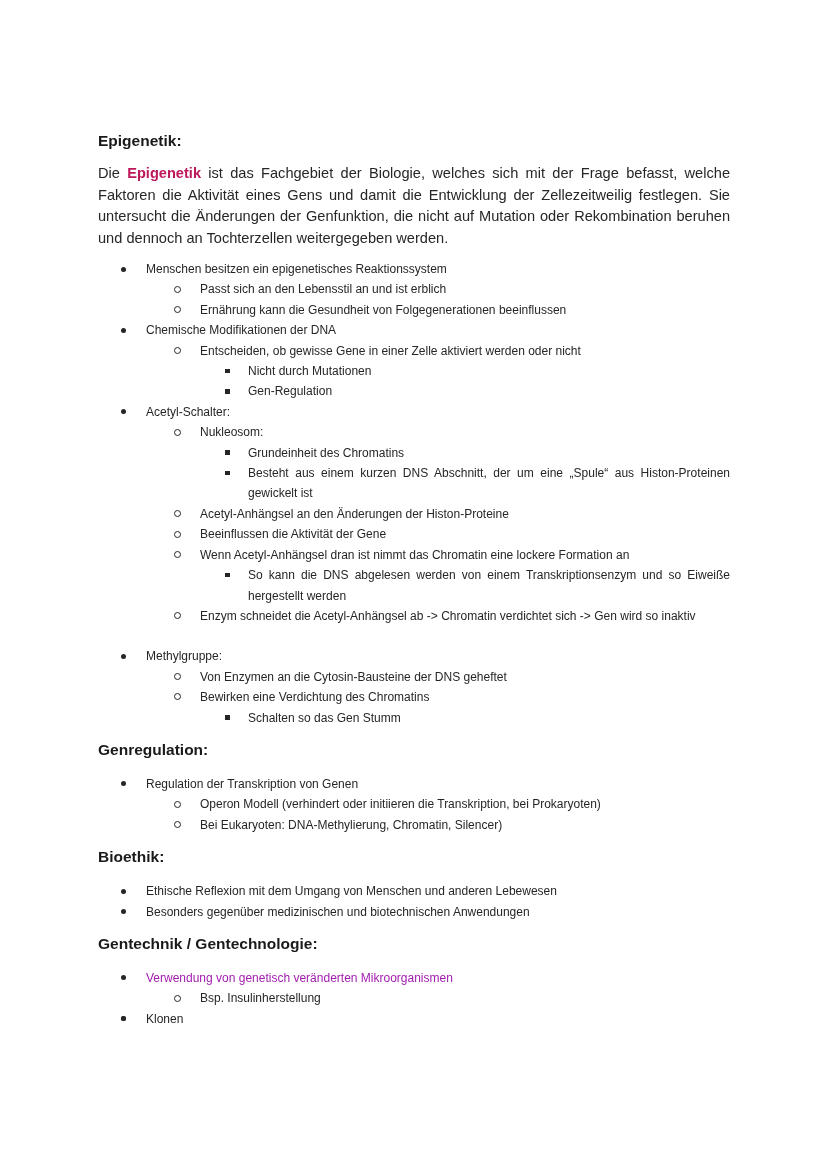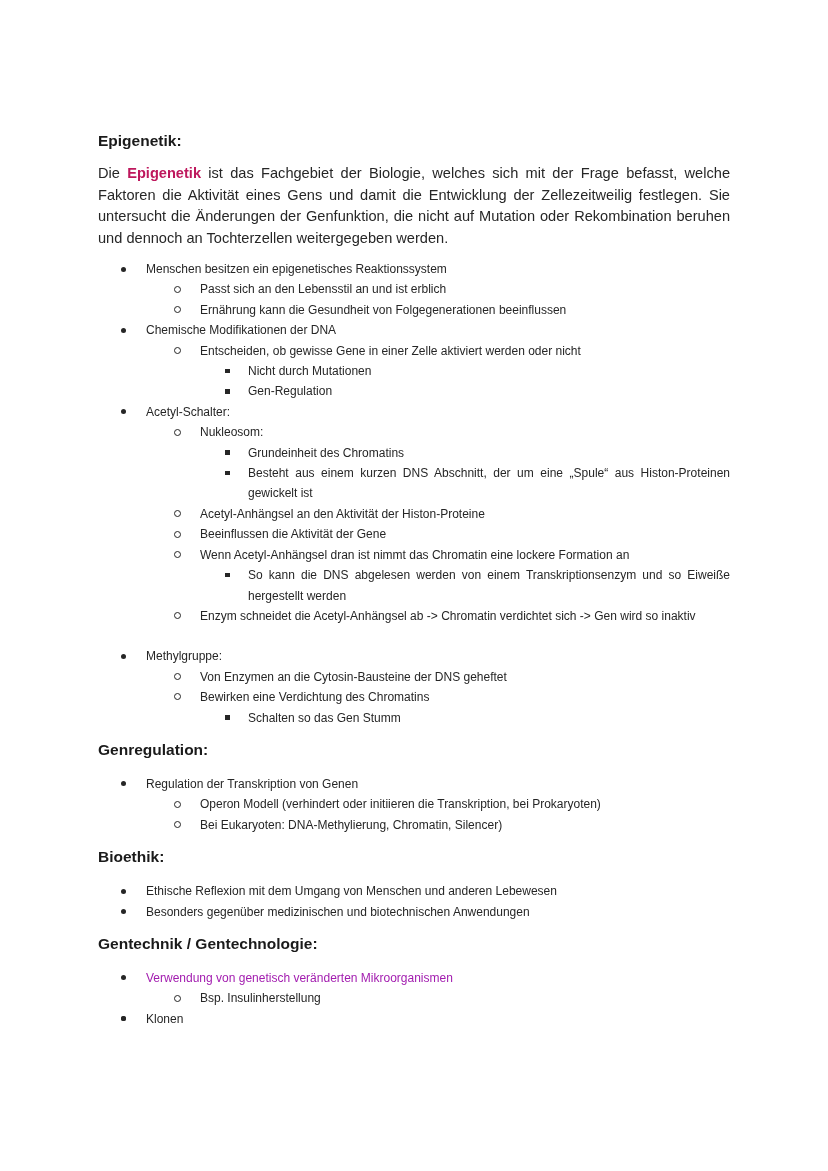--- a/index.html
+++ b/index.html
@@ -87,21 +87,21 @@
       <div class="li lv2"><span class="marker m2"></span><span>Passt sich an den Lebensstil an und ist erblich</span></div>
       <div class="li lv2"><span class="marker m2"></span><span>Ernährung kann die Gesundheit von Folgegenerationen beeinflussen</span></div>
       <div class="li lv1"><span class="marker m1"></span><span>Chemische Modifikationen der DNA</span></div>
       <div class="li lv2"><span class="marker m2"></span><span>Entscheiden, ob gewisse Gene in einer Zelle aktiviert werden oder nicht</span></div>
       <div class="li lv3"><span class="marker m3"></span><span>Nicht durch Mutationen</span></div>
       <div class="li lv3"><span class="marker m3"></span><span>Gen-Regulation</span></div>
       <div class="li lv1"><span class="marker m1"></span><span>Acetyl-Schalter:</span></div>
       <div class="li lv2"><span class="marker m2"></span><span>Nukleosom:</span></div>
       <div class="li lv3"><span class="marker m3"></span><span>Grundeinheit des Chromatins</span></div>
       <div class="li lv3 justify"><span class="marker m3"></span><span>Besteht aus einem kurzen DNS Abschnitt, der um eine „Spule“ aus Histon-Proteinen gewickelt ist</span></div>
-      <div class="li lv2"><span class="marker m2"></span><span>Acetyl-Anhängsel an den Aktivität der Histon-Proteine</span></div>
+      <div class="li lv2"><span class="marker m2"></span><span>Acetyl-Anhängsel an den Änderungen der Histon-Proteine</span></div>
       <div class="li lv2"><span class="marker m2"></span><span>Beeinflussen die Aktivität der Gene</span></div>
       <div class="li lv2"><span class="marker m2"></span><span>Wenn Acetyl-Anhängsel dran ist nimmt das Chromatin eine lockere Formation an</span></div>
       <div class="li lv3 justify"><span class="marker m3"></span><span>So kann die DNS abgelesen werden von einem Transkriptionsenzym und so Eiweiße hergestellt werden</span></div>
       <div class="li lv2 justify"><span class="marker m2"></span><span>Enzym schneidet die Acetyl-Anhängsel ab -&gt; Chromatin verdichtet sich -&gt; Gen wird so inaktiv</span></div>
       <div class="li lv1 gap-before"><span class="marker m1"></span><span>Methylgruppe:</span></div>
       <div class="li lv2"><span class="marker m2"></span><span>Von Enzymen an die Cytosin-Bausteine der DNS geheftet</span></div>
       <div class="li lv2"><span class="marker m2"></span><span>Bewirken eine Verdichtung des Chromatins</span></div>
       <div class="li lv3"><span class="marker m3"></span><span>Schalten so das Gen Stumm</span></div>
     </div>
 

